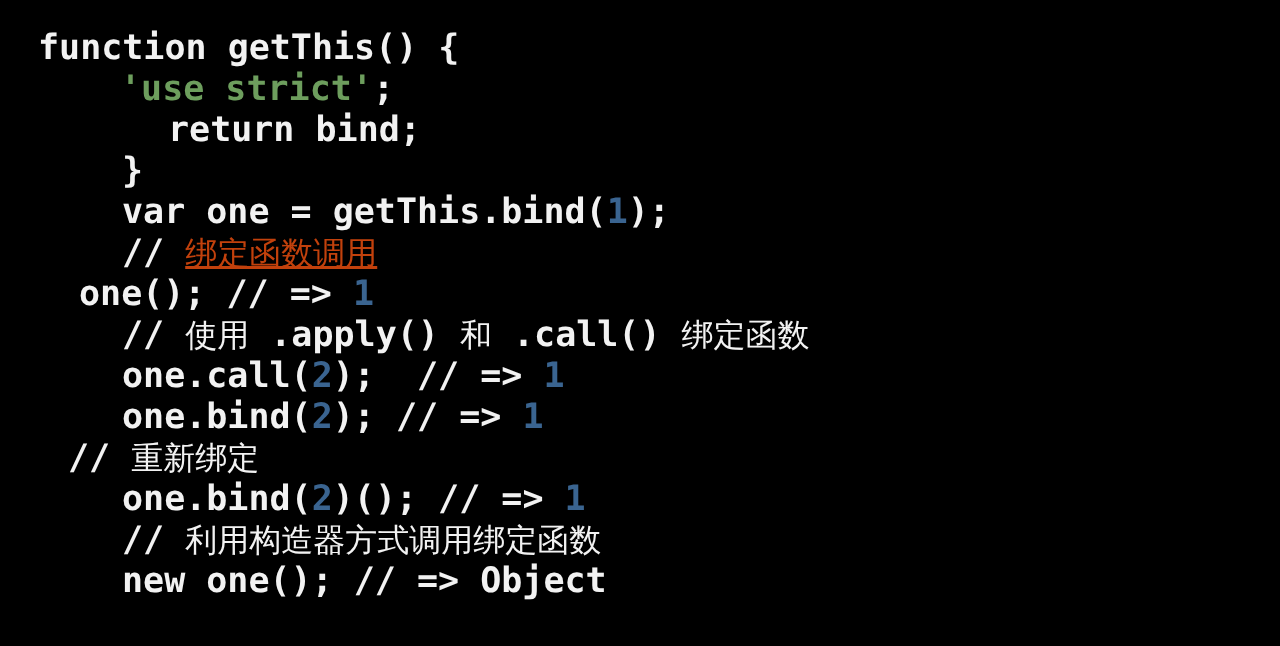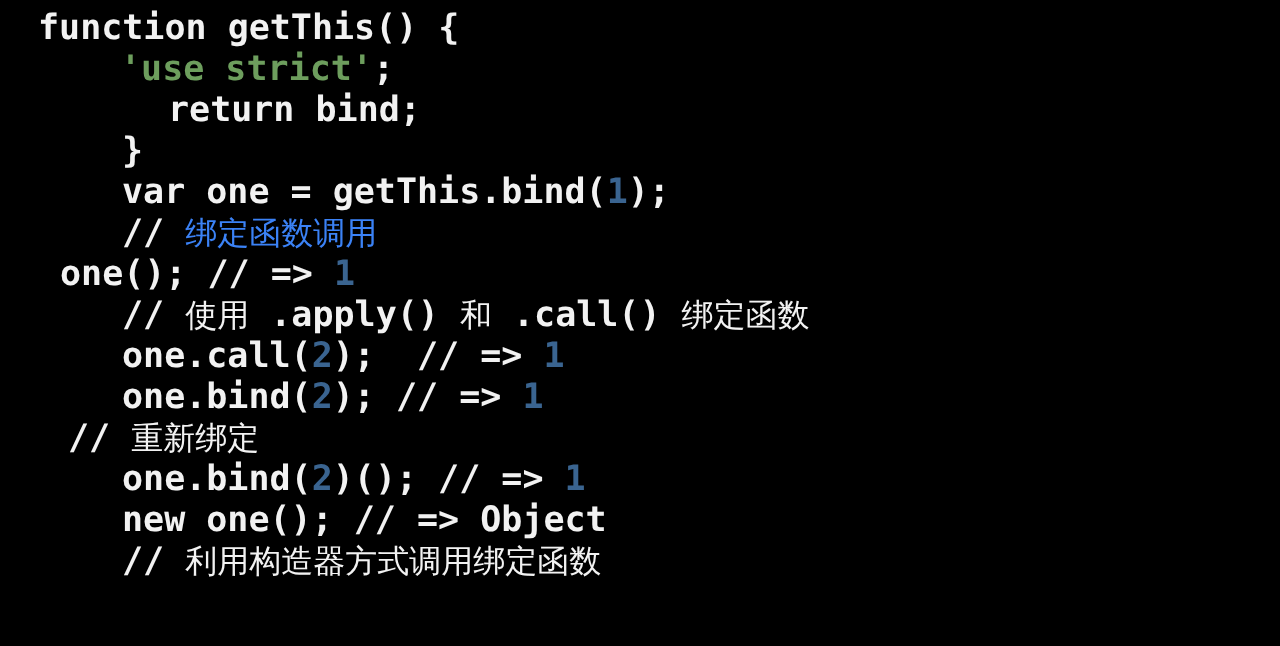--- a/index.html
+++ b/index.html
@@ -11,21 +11,21 @@
     position: relative;
     width: 1280px;
     height: 646px;
     background: #000000;
     overflow: hidden;
     font-family: "DejaVu Sans Mono", "Liberation Mono", monospace;
   }
   .code-block {
     position: absolute;
     left: 0;
-    top: 8px;
+    top: 28px;
     width: 1280px;
   }
   .code-line {
     height: 41px;
     line-height: 41px;
     font-size: 35px;
     font-weight: 700;
     letter-spacing: 0px;
     color: #f2f2f2;
     white-space: pre;
@@ -43,23 +43,23 @@
 </head>
 <body style="background: rgb(0, 0, 0);">
 
 <div id="slide" style="background: rgb(0, 0, 0);">
   <div class="code-block">
       <div class="code-line" style="padding-left: 38px;"><span class="tok-plain" style="color: rgb(242, 242, 242);">function getThis() {</span></div>
       <div class="code-line" style="padding-left: 120px;"><span class="tok-str" style="color: rgb(109, 158, 93);">'use strict'</span><span class="tok-plain" style="color: rgb(242, 242, 242);">;</span></div>
       <div class="code-line" style="padding-left: 168px;"><span class="tok-plain" style="color: rgb(242, 242, 242);">return bind;</span></div>
       <div class="code-line" style="padding-left: 122px;"><span class="tok-plain" style="color: rgb(242, 242, 242);">}</span></div>
       <div class="code-line" style="padding-left: 122px;"><span class="tok-plain" style="color: rgb(242, 242, 242);">var one = getThis.bind(</span><span class="tok-num" style="color: rgb(58, 100, 144);">1</span><span class="tok-plain" style="color: rgb(242, 242, 242);">);</span></div>
-      <div class="code-line" style="padding-left: 122px;"><span class="tok-plain" style="color: rgb(242, 242, 242);">// </span><span class="tok-plain cjk" style="color: #3b82f6;">绑定函数调用</span></div>
-      <div class="code-line" style="padding-left: 60px;"><span class="tok-plain" style="color: rgb(242, 242, 242);">one(); // =&gt; </span><span class="tok-num" style="color: rgb(58, 100, 144);">1</span></div>
+      <div class="code-line" style="padding-left: 122px;"><span class="tok-plain" style="color: rgb(242, 242, 242);">// </span><span class="tok-plain cjk" style="color: #c2410c; text-decoration: underline;">绑定函数调用</span></div>
+      <div class="code-line" style="padding-left: 79px;"><span class="tok-plain" style="color: rgb(242, 242, 242);">one(); // =&gt; </span><span class="tok-num" style="color: rgb(58, 100, 144);">1</span></div>
       <div class="code-line" style="padding-left: 122px;"><span class="tok-plain" style="color: rgb(242, 242, 242);">// </span><span class="tok-plain cjk" style="color: rgb(242, 242, 242);">使用</span><span class="tok-plain" style="color: rgb(242, 242, 242);"> .apply() </span><span class="tok-plain cjk" style="color: rgb(242, 242, 242);">和</span><span class="tok-plain" style="color: rgb(242, 242, 242);"> .call() </span><span class="tok-plain cjk" style="color: rgb(242, 242, 242);">绑定函数</span></div>
       <div class="code-line" style="padding-left: 122px;"><span class="tok-plain" style="color: rgb(242, 242, 242);">one.call(</span><span class="tok-num" style="color: rgb(58, 100, 144);">2</span><span class="tok-plain" style="color: rgb(242, 242, 242);">);  // =&gt; </span><span class="tok-num" style="color: rgb(58, 100, 144);">1</span></div>
       <div class="code-line" style="padding-left: 122px;"><span class="tok-plain" style="color: rgb(242, 242, 242);">one.bind(</span><span class="tok-num" style="color: rgb(58, 100, 144);">2</span><span class="tok-plain" style="color: rgb(242, 242, 242);">); // =&gt; </span><span class="tok-num" style="color: rgb(58, 100, 144);">1</span></div>
       <div class="code-line" style="padding-left: 68px;"><span class="tok-plain" style="color: rgb(242, 242, 242);">// </span><span class="tok-plain cjk" style="color: rgb(242, 242, 242);">重新绑定</span></div>
       <div class="code-line" style="padding-left: 122px;"><span class="tok-plain" style="color: rgb(242, 242, 242);">one.bind(</span><span class="tok-num" style="color: rgb(58, 100, 144);">2</span><span class="tok-plain" style="color: rgb(242, 242, 242);">)(); // =&gt; </span><span class="tok-num" style="color: rgb(58, 100, 144);">1</span></div>
+      <div class="code-line" style="padding-left: 122px;"><span class="tok-plain" style="color: rgb(242, 242, 242);">// </span><span class="tok-plain cjk" style="color: rgb(242, 242, 242);">利用构造器方式调用绑定函数</span></div>
       <div class="code-line" style="padding-left: 122px;"><span class="tok-plain" style="color: rgb(242, 242, 242);">new one(); // =&gt; Object</span></div>
-      <div class="code-line" style="padding-left: 122px;"><span class="tok-plain" style="color: rgb(242, 242, 242);">// </span><span class="tok-plain cjk" style="color: rgb(242, 242, 242);">利用构造器方式调用绑定函数</span></div>
     </div>
 </div>
 
 </body></html>

